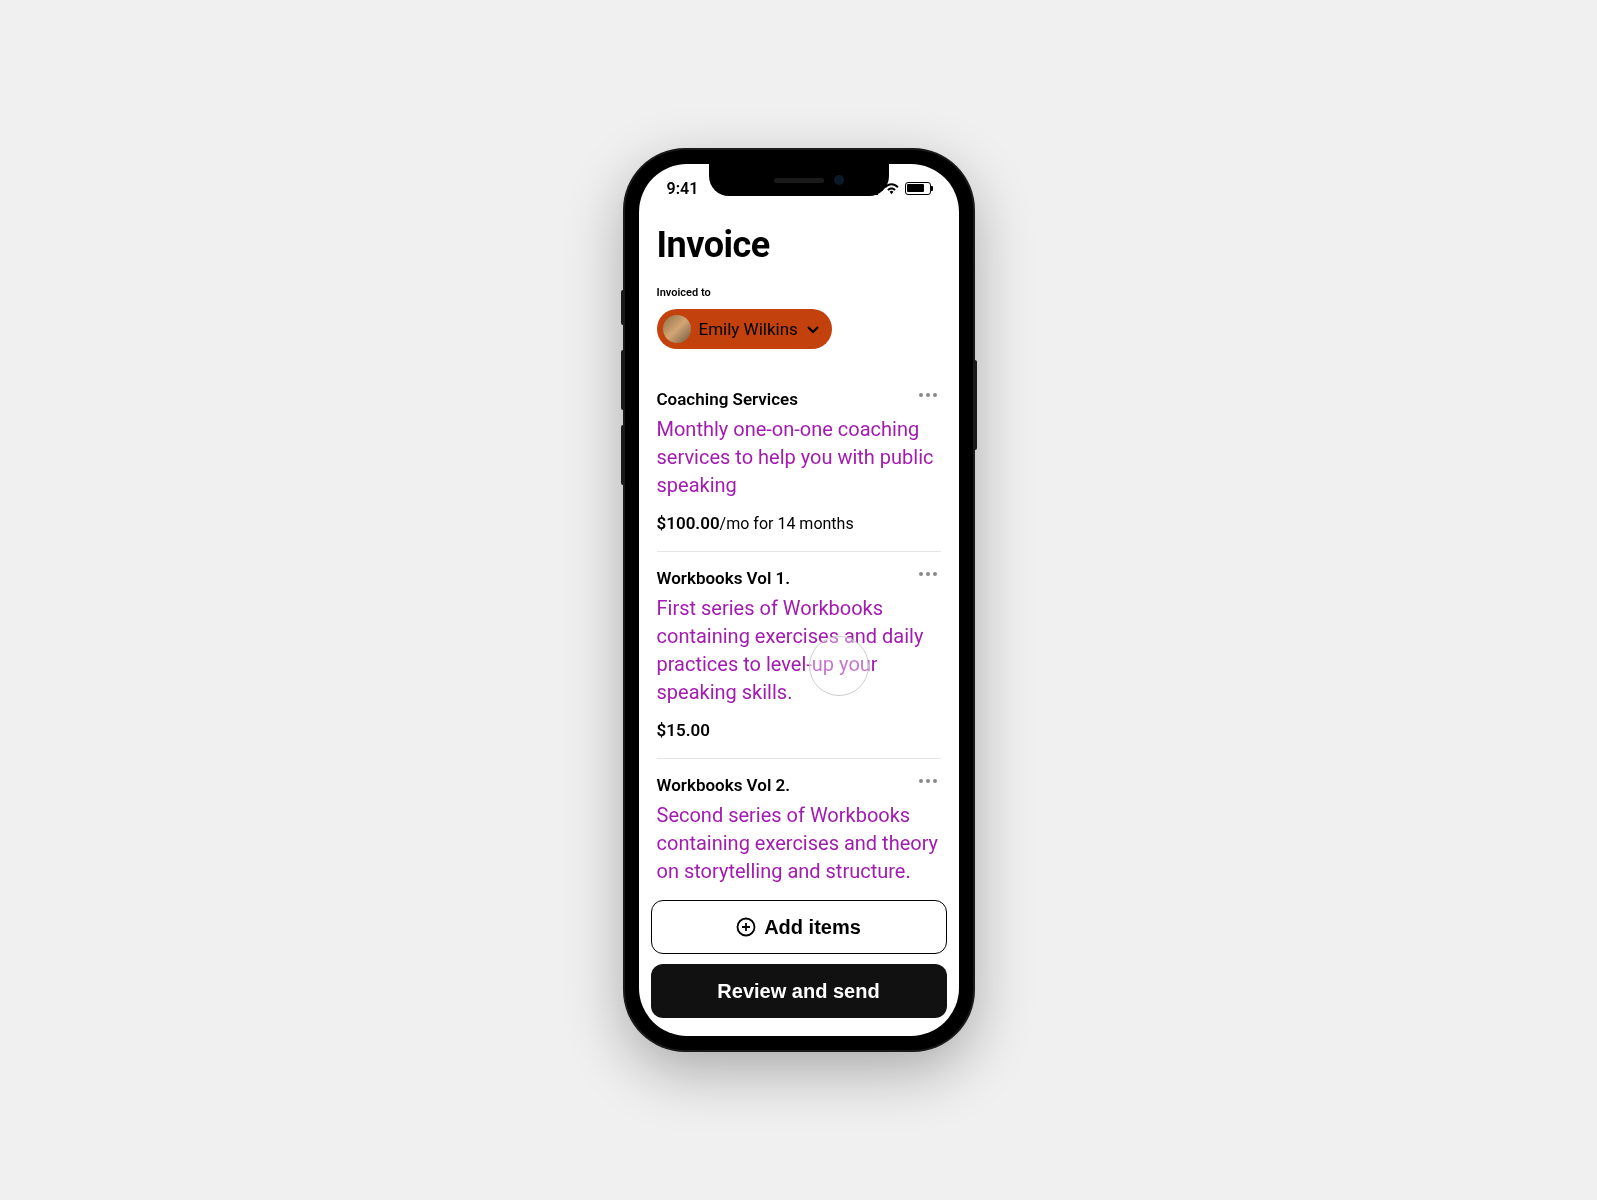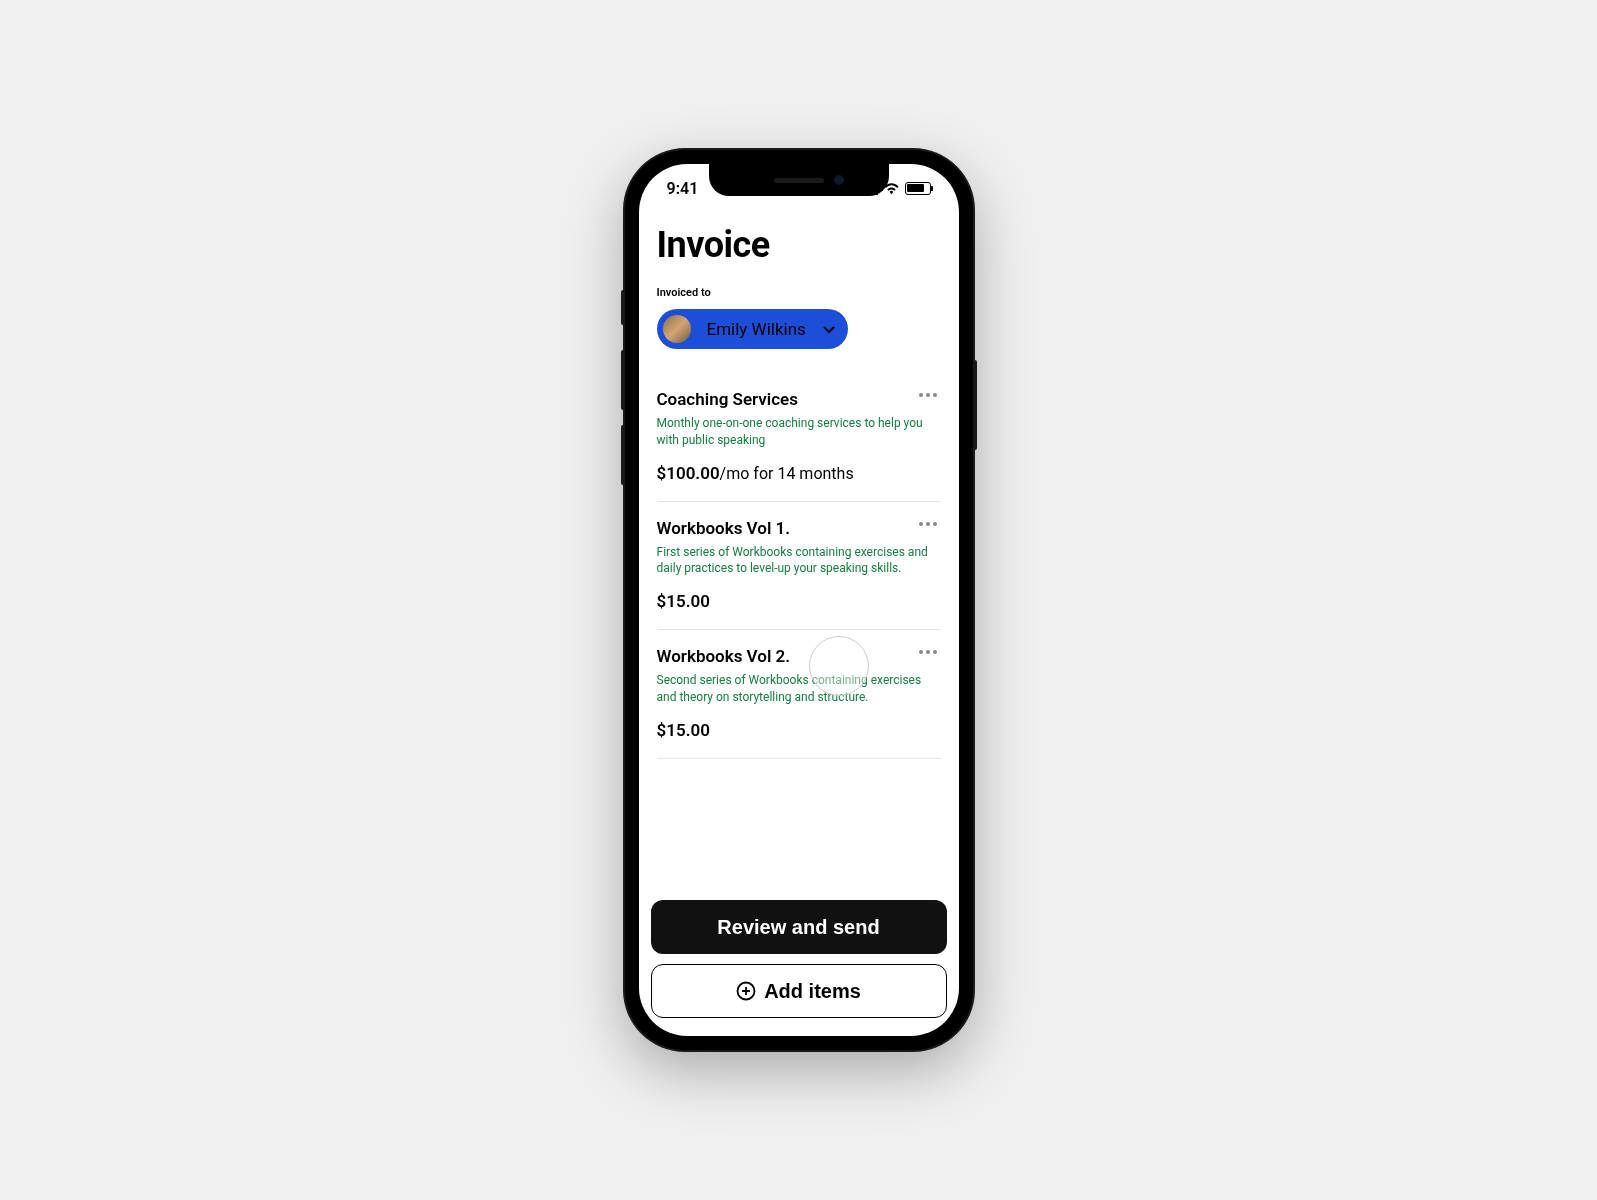--- a/index.html
+++ b/index.html
@@ -88,24 +88,24 @@
       margin-bottom: 20px;
     }
     .section-label {
       font-size: 11px;
       font-weight: 600;
       margin-bottom: 10px;
     }
     .recipient-chip {
       display: inline-flex;
       align-items: center;
-      background: #1d4ed8;
+      background: #c2410c;
       border-radius: 22px;
       padding: 6px 12px 6px 6px;
-      gap: 16px;
+      gap: 8px;
       cursor: pointer;
     }
     .avatar {
       width: 28px;
       height: 28px;
       border-radius: 50%;
       background: linear-gradient(135deg, #8b6f47 0%, #d4a574 50%, #6b5840 100%);
       flex-shrink: 0;
     }
     .recipient-name { font-size: 17px; font-weight: 400; }
@@ -118,22 +118,22 @@
     .item-row:first-child { padding-top: 0; }
     .item-header {
       display: flex;
       justify-content: space-between;
       margin-bottom: 6px;
     }
     .item-title { font-size: 17px; font-weight: 600; }
     .more-dots { display: flex; gap: 3px; padding: 4px; cursor: pointer; }
     .more-dots span { width: 4px; height: 4px; background: #888; border-radius: 50%; }
     .item-desc {
-      font-size: 12px;
-      color: #15803d;
+      font-size: 20px;
+      color: #a21caf;
       line-height: 1.4;
       margin-bottom: 14px;
     }
     .item-price { font-size: 17px; font-weight: 600; }
     .item-price-suffix { font-weight: 400; }
     .touch-indicator {
       position: absolute;
       width: 60px;
       height: 60px;
       border: 1px solid #ccc;
@@ -269,27 +269,27 @@
             <span class="item-price">$15.00</span><span class="item-price-suffix"></span>
           </div>
         </div>
 
 
       </div>
 
       <div class="touch-indicator"></div>
 
       <div class="bottom-actions">
-        <button class="btn btn-primary">
-          <span>Review and send</span>
-        </button>
         <button class="btn btn-outline">
           <svg class="plus-circle" viewBox="0 0 20 20" fill="none" stroke="#000" stroke-width="1.8">
             <circle cx="10" cy="10" r="8.5"></circle>
             <path d="M10 6 L10 14 M6 10 L14 10"></path>
           </svg>
           <span>Add items</span>
         </button>
+        <button class="btn btn-primary">
+          <span>Review and send</span>
+        </button>
       </div>
 
     </div>
   </div>
 </div>
 
 </body></html>

